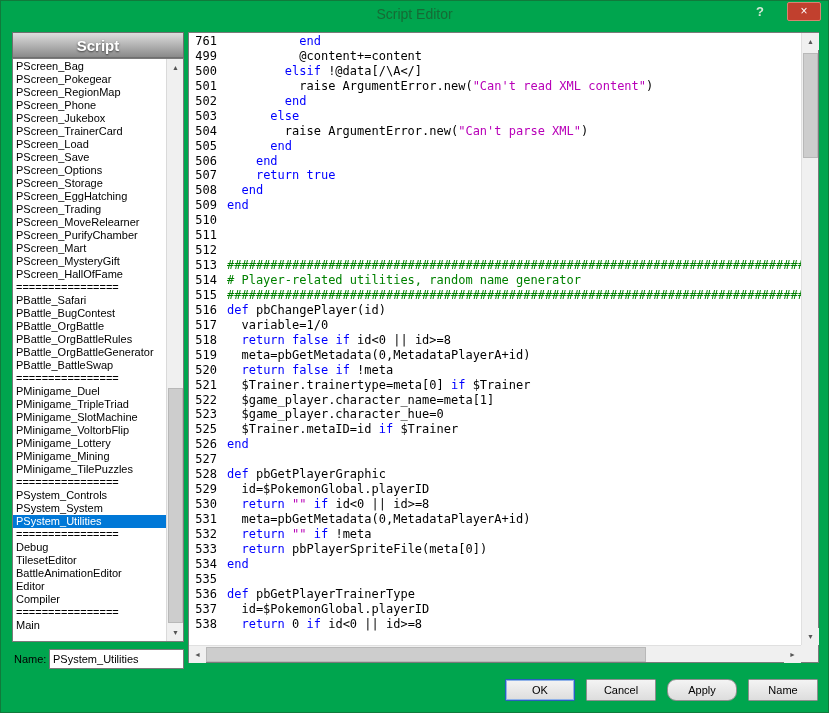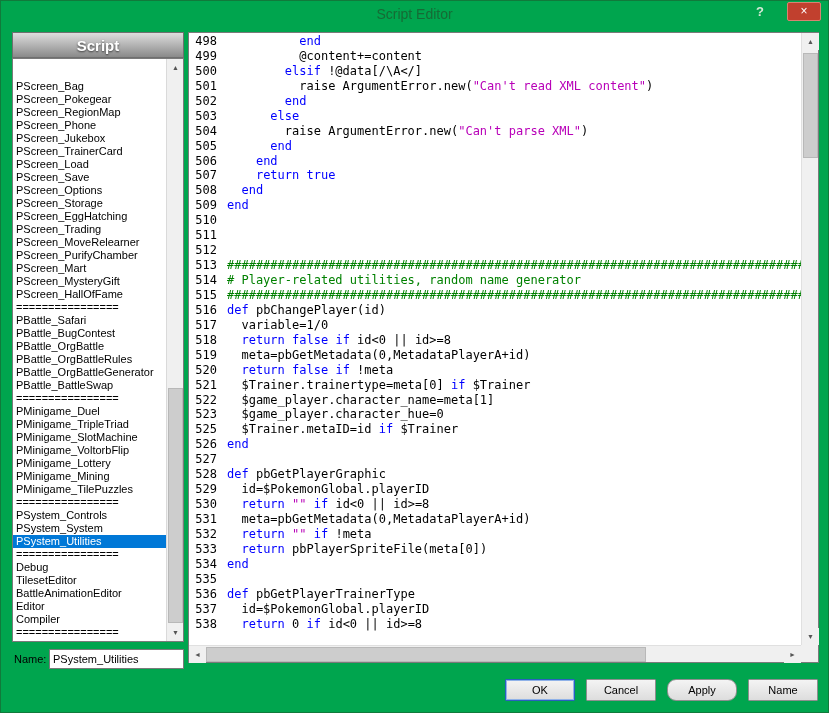--- a/index.html
+++ b/index.html
@@ -36,21 +36,21 @@
     height:26px; line-height:25px; text-align:center;
     color:#fff; font-size:15px; font-weight:bold;
     background: linear-gradient(#dedede, #8a8a8a);
     border:1px solid #6f6f6f;
     text-shadow: 0 1px 2px rgba(40,40,40,.85);
   }
   .listbox {
     position:relative; height:584px; background:#fff;
     border:1px solid #7a7a7a; overflow:hidden;
   }
-  .list-items { position:absolute; left:0; top:1px; right:17px; bottom:1px; overflow:hidden;margin-top:20px; }
+  .list-items { position:absolute; left:0; top:1px; right:17px; bottom:1px; overflow:hidden; }
   .list-item {
     height:13px; line-height:13px; font-size:11px; padding-left:3px;
     white-space:nowrap; color:#000; cursor:default;
   }
   .list-item.selected { background: var(--select-blue, #0078d7); color:#fff; }
 
   
   .sb-v { position:absolute; top:0; right:0; bottom:0; width:17px; background:#f0f0f0; border-left:1px solid #dadada; }
   .sb-btn {
     position:absolute; width:17px; height:17px; left:0;
@@ -176,21 +176,21 @@
       </div>
     </div>
     <div class="name-row">
       <span class="name-label">Name:</span>
       <input class="name-input" value="PSystem_Utilities" style="">
     </div>
   </div>
 
   <div class="editor">
     <div class="code-area" id="code-lines">
-        <div class="code-line"><span class="ln">498</span><span class="lt"><span class="tok-p">          </span><span class="tok-k">end</span></span></div>
+        <div class="code-line"><span class="ln">761</span><span class="lt"><span class="tok-p">          </span><span class="tok-k">end</span></span></div>
         <div class="code-line"><span class="ln">499</span><span class="lt"><span class="tok-p">          @content+=content</span></span></div>
         <div class="code-line"><span class="ln">500</span><span class="lt"><span class="tok-p">        </span><span class="tok-k">elsif</span><span class="tok-p"> !@data[/\A&lt;/]</span></span></div>
         <div class="code-line"><span class="ln">501</span><span class="lt"><span class="tok-p">          raise ArgumentError.new(</span><span class="tok-s">"Can't read XML content"</span><span class="tok-p">)</span></span></div>
         <div class="code-line"><span class="ln">502</span><span class="lt"><span class="tok-p">        </span><span class="tok-k">end</span></span></div>
         <div class="code-line"><span class="ln">503</span><span class="lt"><span class="tok-p">      </span><span class="tok-k">else</span></span></div>
         <div class="code-line"><span class="ln">504</span><span class="lt"><span class="tok-p">        raise ArgumentError.new(</span><span class="tok-s">"Can't parse XML"</span><span class="tok-p">)</span></span></div>
         <div class="code-line"><span class="ln">505</span><span class="lt"><span class="tok-p">      </span><span class="tok-k">end</span></span></div>
         <div class="code-line"><span class="ln">506</span><span class="lt"><span class="tok-p">    </span><span class="tok-k">end</span></span></div>
         <div class="code-line"><span class="ln">507</span><span class="lt"><span class="tok-p">    </span><span class="tok-k">return</span><span class="tok-p"> </span><span class="tok-k">true</span></span></div>
         <div class="code-line"><span class="ln">508</span><span class="lt"><span class="tok-p">  </span><span class="tok-k">end</span></span></div>

